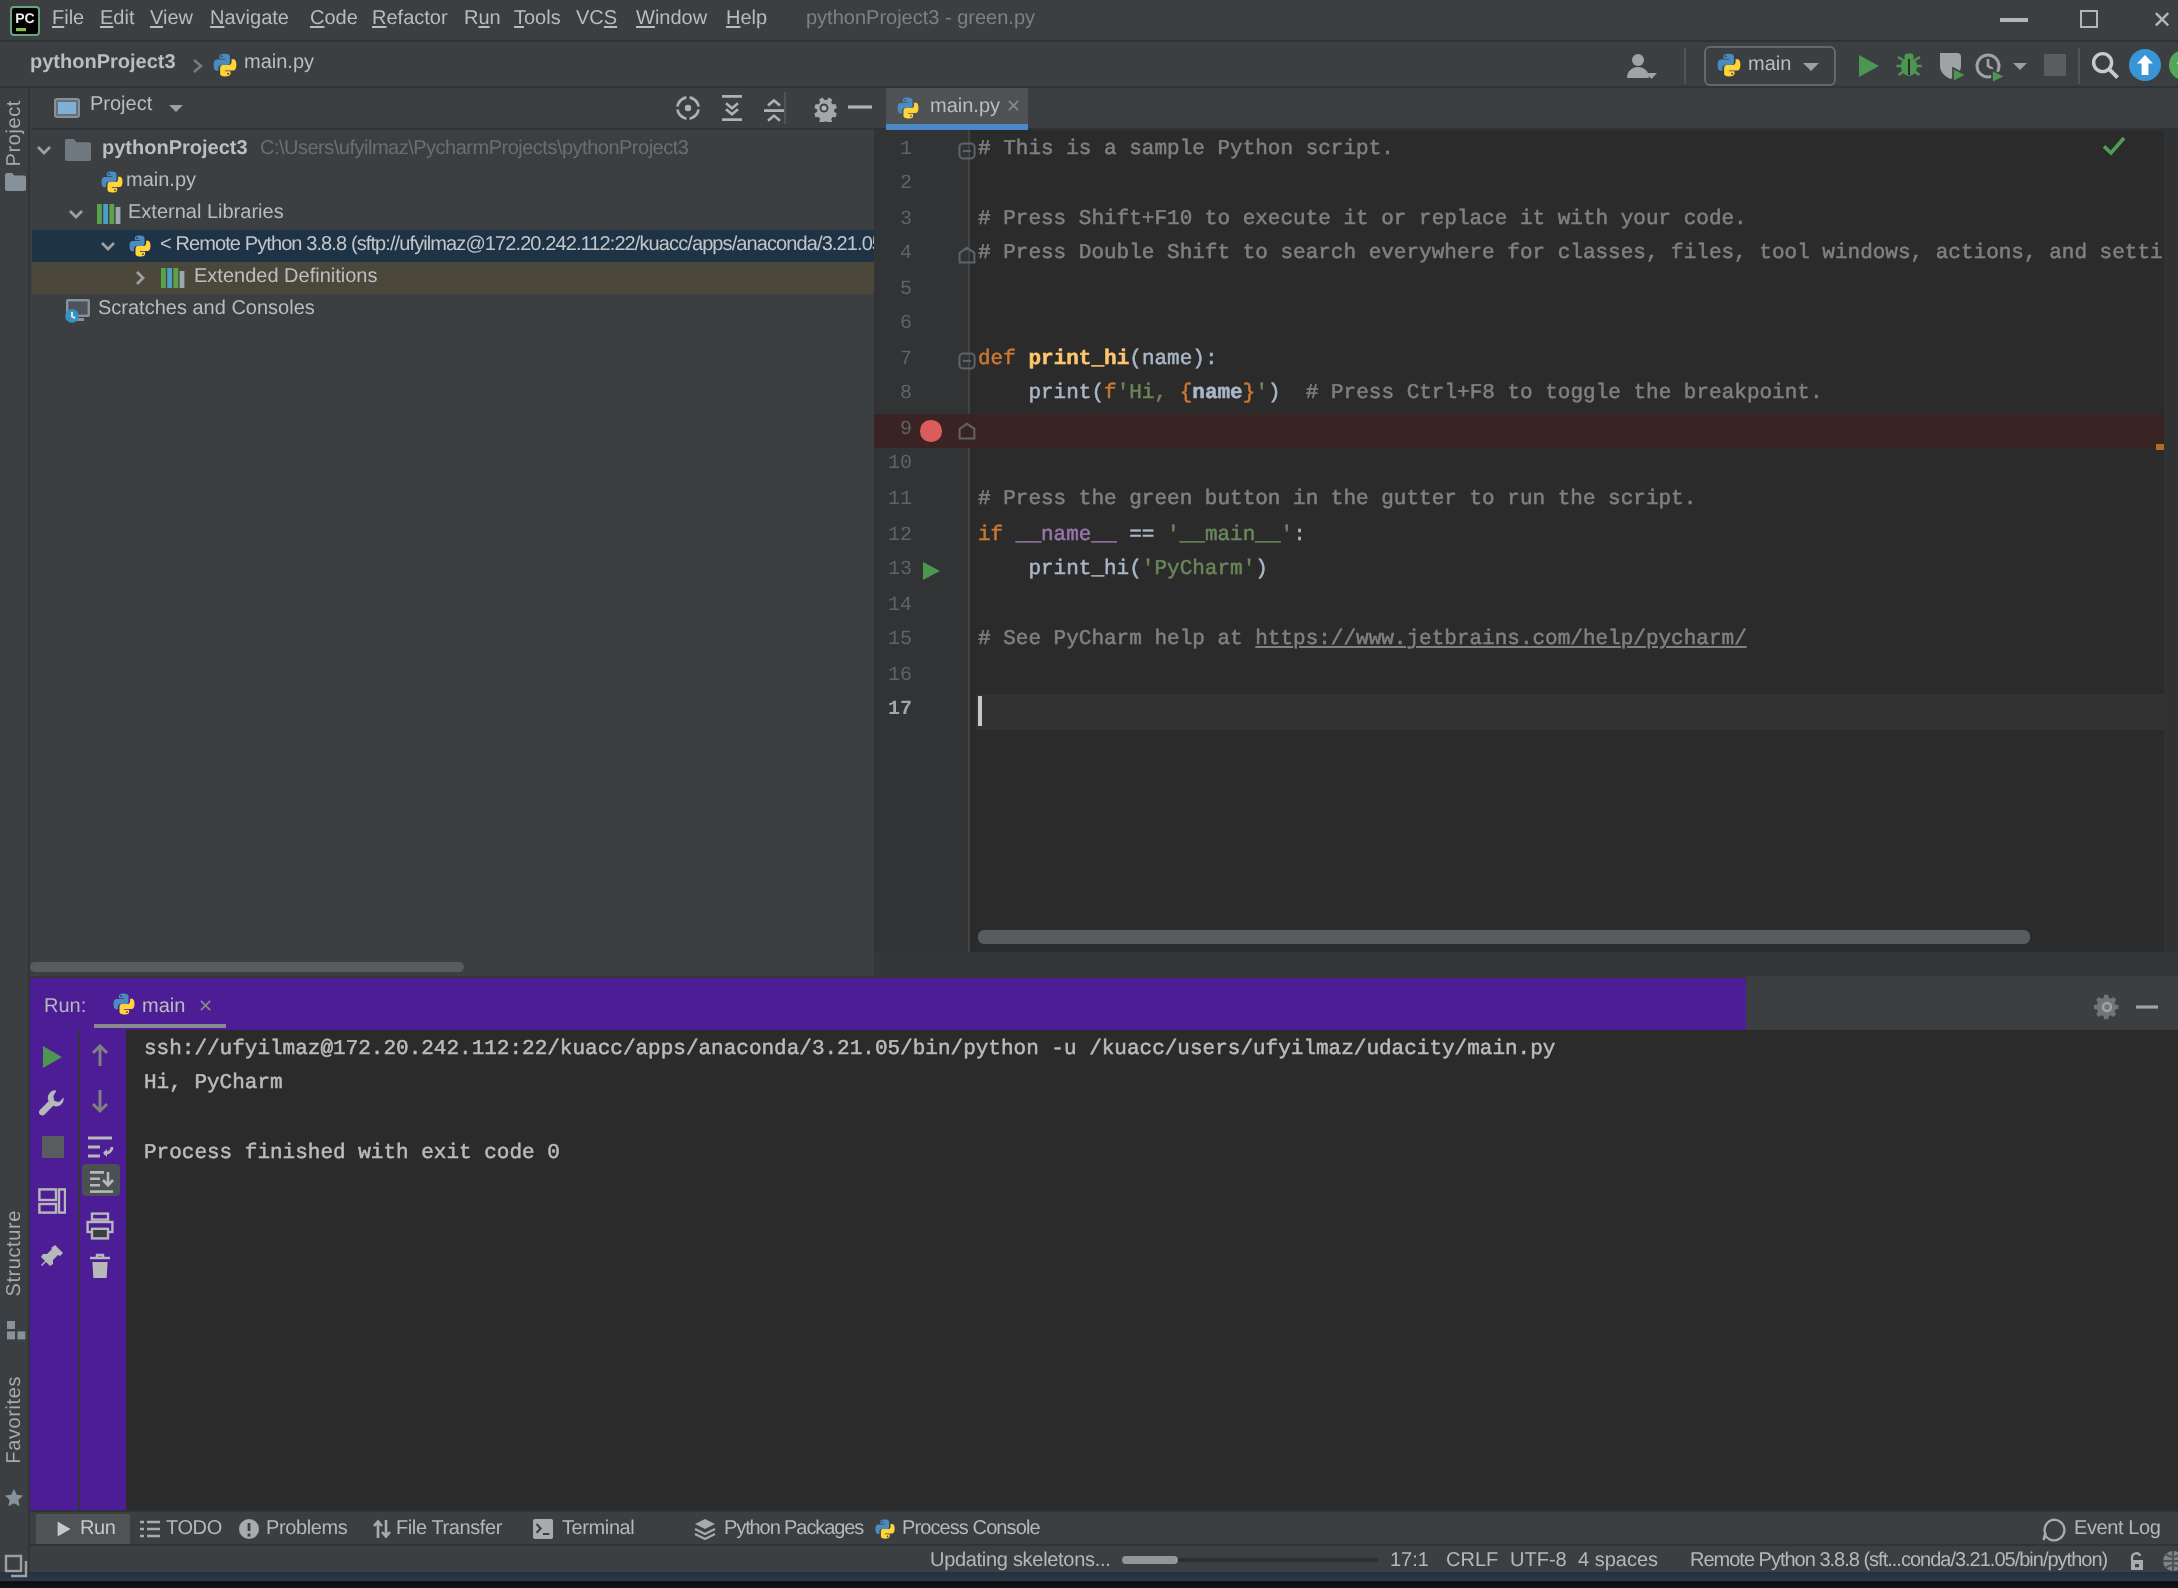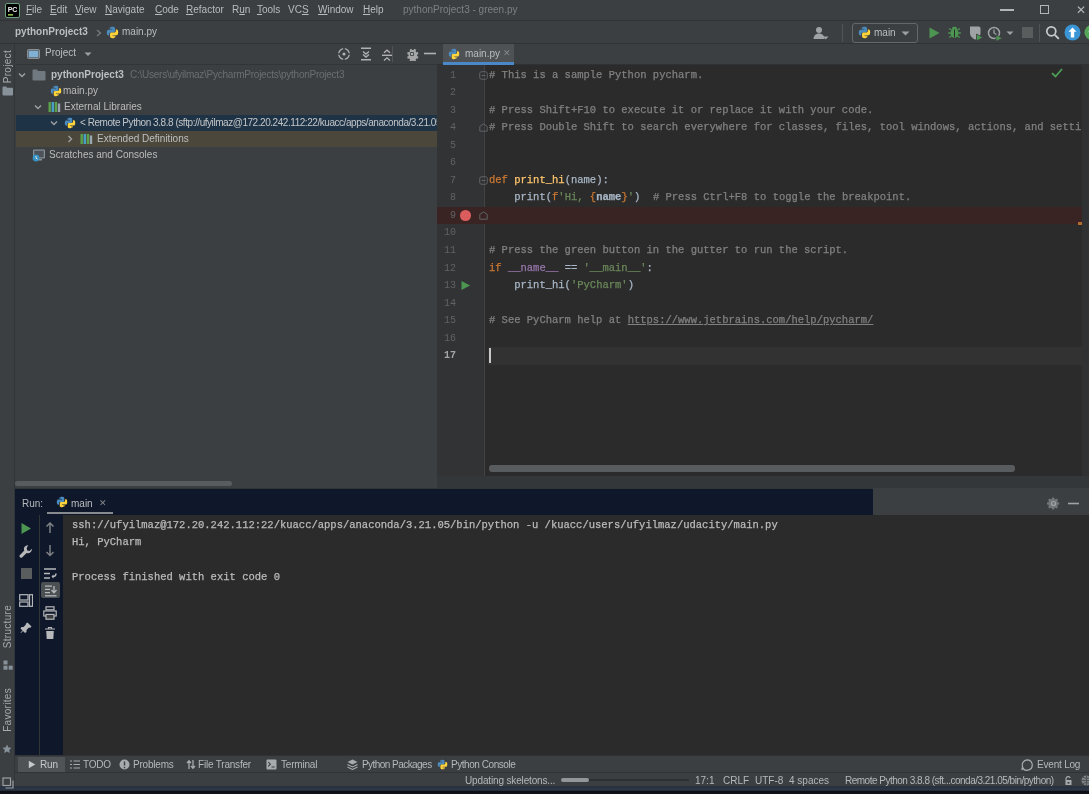--- a/index.html
+++ b/index.html
@@ -26,28 +26,28 @@
 
 #editor{position:absolute;left:437px;top:44px;width:652px;height:444px;background:#2b2b2b}
 #tabbar{position:absolute;left:0;top:0;width:652px;height:21px;background:#3c3f41;border-bottom:1px solid #2f3234}
 #tab1{position:absolute;left:6px;top:0;width:71px;height:21px;background:#4e5254;border-bottom:3px solid #4a88c7}
 #gutter{position:absolute;left:0;top:21px;width:48px;height:411px;background:#313335;border-right:1px solid #404446}
 #esplit{position:absolute;left:437px;top:476px;width:652px;height:12px;background:#343739}
 #lnums{position:absolute;left:0;top:22.5px;width:19px;text-align:right;font-family:"Liberation Mono",monospace;font-size:10px;line-height:17.55px;color:#606366}
 #code{position:absolute;left:52px;top:22.5px;font-family:"Liberation Mono",monospace;font-size:10.5px;line-height:17.55px;color:#a9b7c6;white-space:pre;-webkit-text-stroke:0.25px}
 #code .c{color:#808080}
 #code .k{color:#cc7832}
-#code .f{color:#ffc66d;font-weight:normal}
+#code .f{color:#ffc66d;font-weight:bold}
 #code .s{color:#6a8759}
 #code .d{color:#9876aa}
 #code .b{color:#cc7832}
 .bpline{position:absolute;left:0;top:162.9px;width:652px;height:17.55px;background:#3a2423}
 .curline{position:absolute;left:51px;top:303.4px;width:601px;height:17.55px;background:#323232}
 
-#console{position:absolute;left:0;top:488px;width:873px;height:267px;background:#0f172a;border-top:1px solid #323537}
+#console{position:absolute;left:0;top:488px;width:873px;height:267px;background:#4c1d95;border-top:1px solid #323537}
 #cbody{position:absolute;left:63px;top:26px;width:1026px;height:241px;background:#2b2b2b}
 #ctext{position:absolute;left:9px;top:1.5px;font-family:Liberation Mono, monospace;font-size:10.5px;line-height:17.5px;color:#bbbbbb;white-space:pre;-webkit-text-stroke:0.25px}
 
 #toolbar-bottom{position:absolute;left:0;top:755px;width:1089px;height:17px;background:#3c3f41;border-top:1px solid #303335}
 .twb{position:absolute;top:0;height:17px;line-height:17px;color:#b4b8ba;white-space:nowrap;letter-spacing:-0.2px}
 #statusbar{position:absolute;left:0;top:772px;width:1089px;height:14px;background:#3c3f41;border-top:1px solid #303335;color:#b4b8ba}
 #bstrip{position:absolute;left:0;top:786px;width:1089px;height:8px;background:linear-gradient(#26303f,#2d3847 55%,#0c0e12 60%,#101319)}
 .ic{position:absolute}
 </style></head>
 <body>
@@ -289,21 +289,21 @@
   <div class="abs" style="left:23px;top:166.4px;width:10.5px;height:10.5px;border-radius:50%;background:#db5c5c"></div>
   <svg class="ic" style="left:23px;top:236.4px" width="11" height="11" viewBox="0 0 11 11">
       <path d="M1.5 1l8.5 4.5L1.5 10z" fill="#4d9652"></path>
     </svg>
 
   <svg class="ic" style="left:614px;top:24px" width="12" height="10" viewBox="0 0 12 10">
       <path d="M1 5.2l3.5 3.3L11 1" fill="none" stroke="#4f9e57" stroke-width="1.8"></path>
     </svg>
   <div class="abs" style="left:641px;top:178px;width:8px;height:3px;background:#b06c2b"></div>
   <div id="lnums">1<br>2<br>3<br>4<br>5<br>6<br>7<br>8<br>9<br>10<br>11<br>12<br>13<br>14<br>15<br>16<br><b style="color:#a4a7a9">17</b></div>
-  <div id="code"><span class="c"># This is a sample Python pycharm.</span>
+  <div id="code"><span class="c"># This is a sample Python script.</span>
 
 <span class="c"># Press Shift+F10 to execute it or replace it with your code.</span>
 <span class="c"># Press Double Shift to search everywhere for classes, files, tool windows, actions, and settings.</span>
 
 
 <span class="k">def </span><span class="f">print_hi</span>(name):
     print(<span class="k">f</span><span class="s">'Hi, </span><span class="b">{</span><b>name</b><span class="b">}</span><span class="s">'</span>)  <span class="c"># Press Ctrl+F8 to toggle the breakpoint.</span>
 
 
 <span class="c"># Press the green button in the gutter to run the script.</span>
@@ -410,21 +410,21 @@
     </svg>
   <span class="twb" style="left:281px">Terminal</span>
   <svg class="ic" style="left:347px;top:3px" width="11" height="11" viewBox="0 0 11 11">
       <path d="M5.5 0.5L10.5 3 5.5 5.5 0.5 3z" fill="#a7abae"></path>
       <path d="M0.5 5.5l5 2.5 5-2.5M0.5 8l5 2.5 5-2.5" fill="none" stroke="#a7abae" stroke-width="1.1"></path>
     </svg>
   <span class="twb" style="left:362px;letter-spacing:-0.55px">Python Packages</span>
   <svg class="ic" style="left:437px;top:3px" width="11" height="11" viewBox="0 0 32 32">
       <use href="#pylogo"></use>
     </svg>
-  <span class="twb" style="left:451px;letter-spacing:-0.45px">Python Console</span>
+  <span class="twb" style="left:451px;letter-spacing:-0.45px">Process Console</span>
   <svg class="ic" style="left:1021px;top:3px" width="12" height="12" viewBox="0 0 12 12">
       <path d="M6 0.8a5.2 5.2 0 1 1-4.6 7.6L0.8 11l1-2.8A5.2 5.2 0 0 1 6 0.8z" fill="none" stroke="#a7abae" stroke-width="1.2"></path>
     </svg>
   <span class="twb" style="left:1037px">Event Log</span>
 </div>
 
 <div id="statusbar">
   <span class="abs" style="left:465px;top:2px;letter-spacing:-0.15px">Updating skeletons...</span>
   <div class="abs" style="left:561px;top:6px;width:128px;height:2px;background:#2c2e2f;border-radius:2px"></div>
   <div class="abs" style="left:561px;top:5px;width:28px;height:4px;background:#939698;border-radius:2px"></div>

